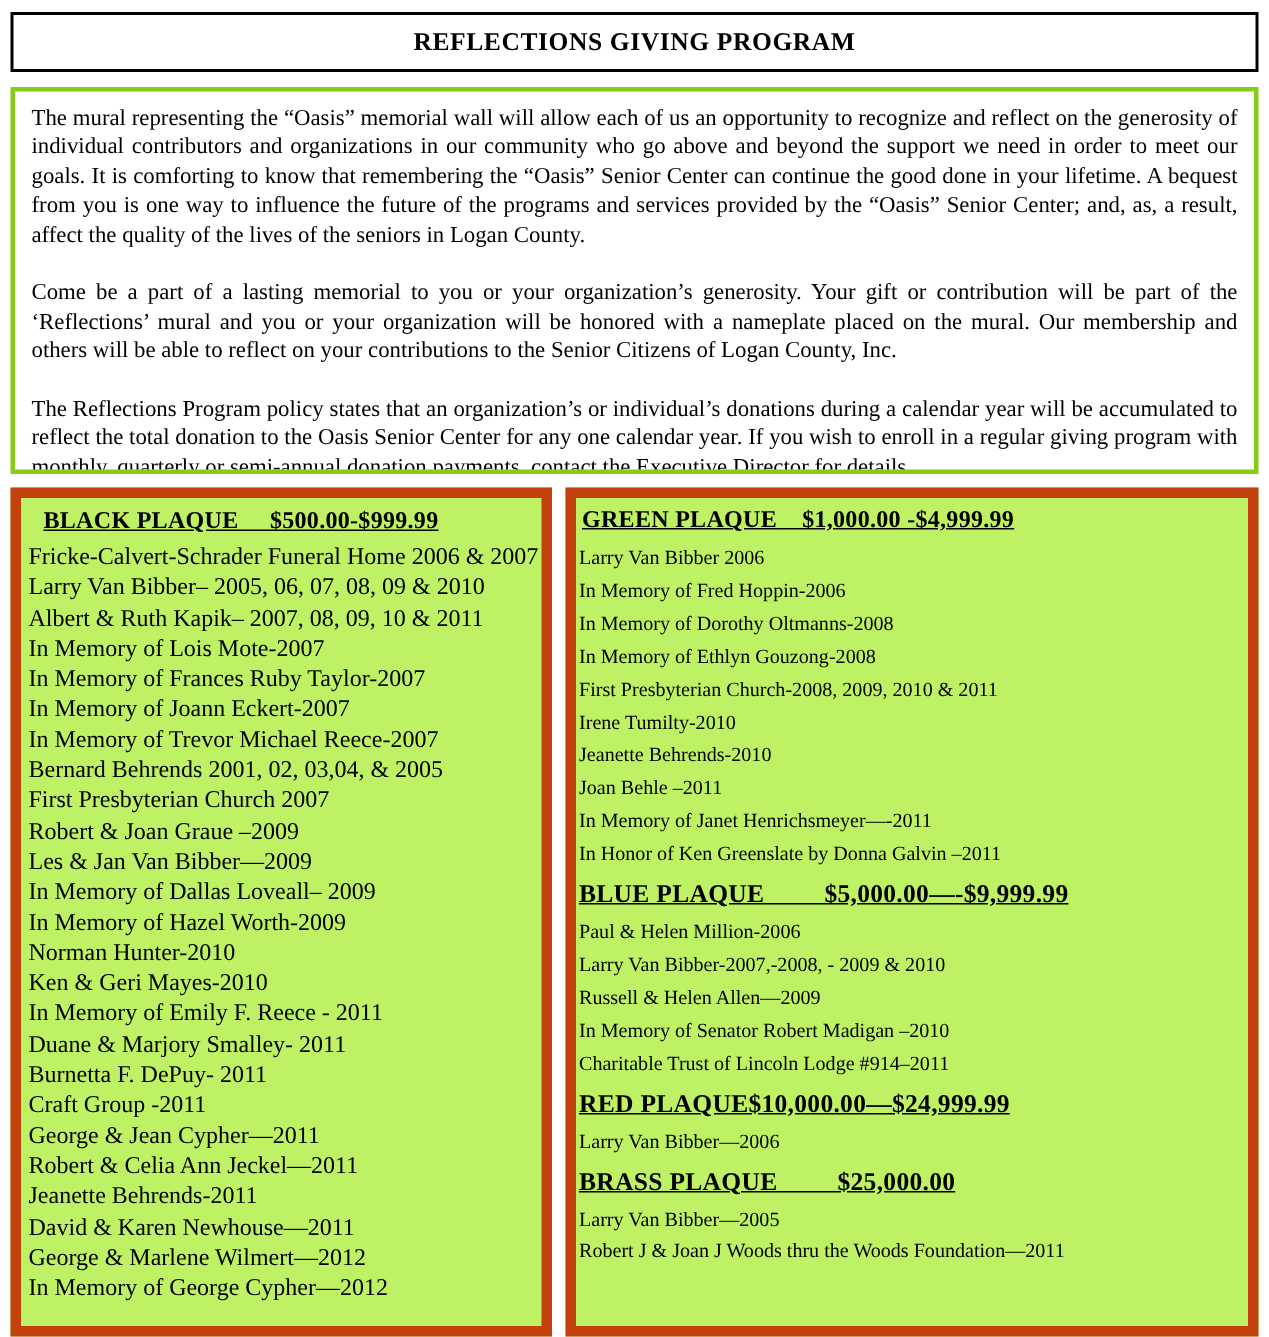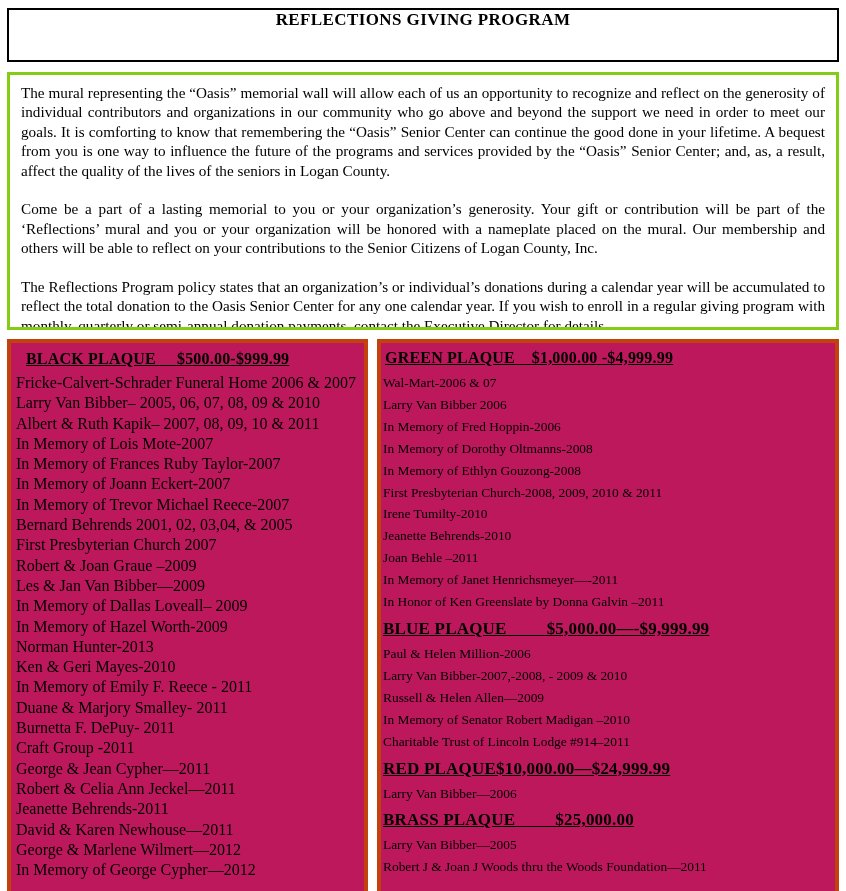--- a/index.html
+++ b/index.html
@@ -5,34 +5,34 @@
   * { margin:0; padding:0; box-sizing:border-box; }
   html, body { background:#ffffff; }
   body {
     width:846px; height:891px; overflow:hidden;
     font-family:"Liberation Serif","DejaVu Serif",serif;
     color:#000;
   }
   .page { position:relative; width:846px; height:891px; background:#fff; padding:8px 7px 6px 7px; }
 
   .title-box {
-    border:2px solid #000; height:54px; margin-bottom:10px;
-    display:flex; align-items:flex-start; justify-content:center;
+    border:2px solid #000; height:40px; margin-bottom:10px;
+    display:flex; align-items:center; justify-content:center;
   }
   .title { font-weight:bold; font-size:17px; letter-spacing:0.4px; }
 
   .intro-box {
     border:3px solid #84cc16; height:258px; overflow:hidden;
     padding:8px 11px 8px 11px;
     font-size:15.2px; line-height:1.28; text-align:justify;
   }
   .intro-box p + p { margin-top:19px; }
 
   .columns { display:flex; gap:9px; margin-top:9px; height:566px; }
-  .col { border:4px solid #c2410c; overflow:hidden; background:#be185d; }
+  .col { border:7px solid #c2410c; overflow:hidden; background:#bef264; }
   .col-left  { width:361px; padding:6px 8px 0 5px; }
   .col-right { flex:1;      padding:4px 8px 0 2px; }
 
   .heading {
     font-weight:bold; text-decoration:underline; white-space:pre;
     letter-spacing:0.2px;
   }
   .heading-black { font-size:16px; margin:1px 0 5px 10px; }
   .heading-green { font-size:16px; margin:2px 0 5px 2px; }
   .heading-lg    { font-size:17px; margin:6px 0 4px 0; }
@@ -67,41 +67,40 @@
             <div class="entry">In Memory of Lois Mote-2007</div>
             <div class="entry">In Memory of Frances Ruby Taylor-2007</div>
             <div class="entry">In Memory of Joann Eckert-2007</div>
             <div class="entry">In Memory of Trevor Michael Reece-2007</div>
             <div class="entry">Bernard Behrends 2001, 02, 03,04, &amp; 2005</div>
             <div class="entry">First Presbyterian Church 2007</div>
             <div class="entry">Robert &amp; Joan Graue –2009</div>
             <div class="entry">Les &amp; Jan Van Bibber—2009</div>
             <div class="entry">In Memory of Dallas Loveall– 2009</div>
             <div class="entry">In Memory of Hazel Worth-2009</div>
-            <div class="entry">Norman Hunter-2013</div>
+            <div class="entry">Norman Hunter-2010</div>
             <div class="entry">Ken &amp; Geri Mayes-2010</div>
             <div class="entry">In Memory of  Emily F. Reece - 2011</div>
             <div class="entry">Duane &amp; Marjory Smalley- 2011</div>
             <div class="entry">Burnetta F. DePuy- 2011</div>
             <div class="entry">Craft Group -2011</div>
             <div class="entry">George &amp; Jean Cypher—2011</div>
             <div class="entry">Robert &amp; Celia Ann Jeckel—2011</div>
             <div class="entry">Jeanette Behrends-2011</div>
             <div class="entry">David &amp; Karen Newhouse—2011</div>
             <div class="entry">George &amp; Marlene Wilmert—2012</div>
             <div class="entry">In Memory of George Cypher—2012</div>
           </div>
       </div>
     </div>
 
     <div class="col col-right">
       <div>
         <div class="heading heading-green">GREEN PLAQUE    $1,000.00 -$4,999.99</div>
         <div class="entries-right">
-            <div class="entry">Wal-Mart-2006 &amp; 07</div>
             <div class="entry">Larry Van Bibber 2006</div>
             <div class="entry">In Memory of Fred Hoppin-2006</div>
             <div class="entry">In Memory of Dorothy Oltmanns-2008</div>
             <div class="entry">In Memory of Ethlyn Gouzong-2008</div>
             <div class="entry">First Presbyterian Church-2008, 2009, 2010 &amp; 2011</div>
             <div class="entry">Irene Tumilty-2010</div>
             <div class="entry">Jeanette Behrends-2010</div>
             <div class="entry">Joan Behle –2011</div>
             <div class="entry">In Memory of  Janet Henrichsmeyer—-2011</div>
             <div class="entry">In Honor of Ken Greenslate  by Donna Galvin –2011</div>

